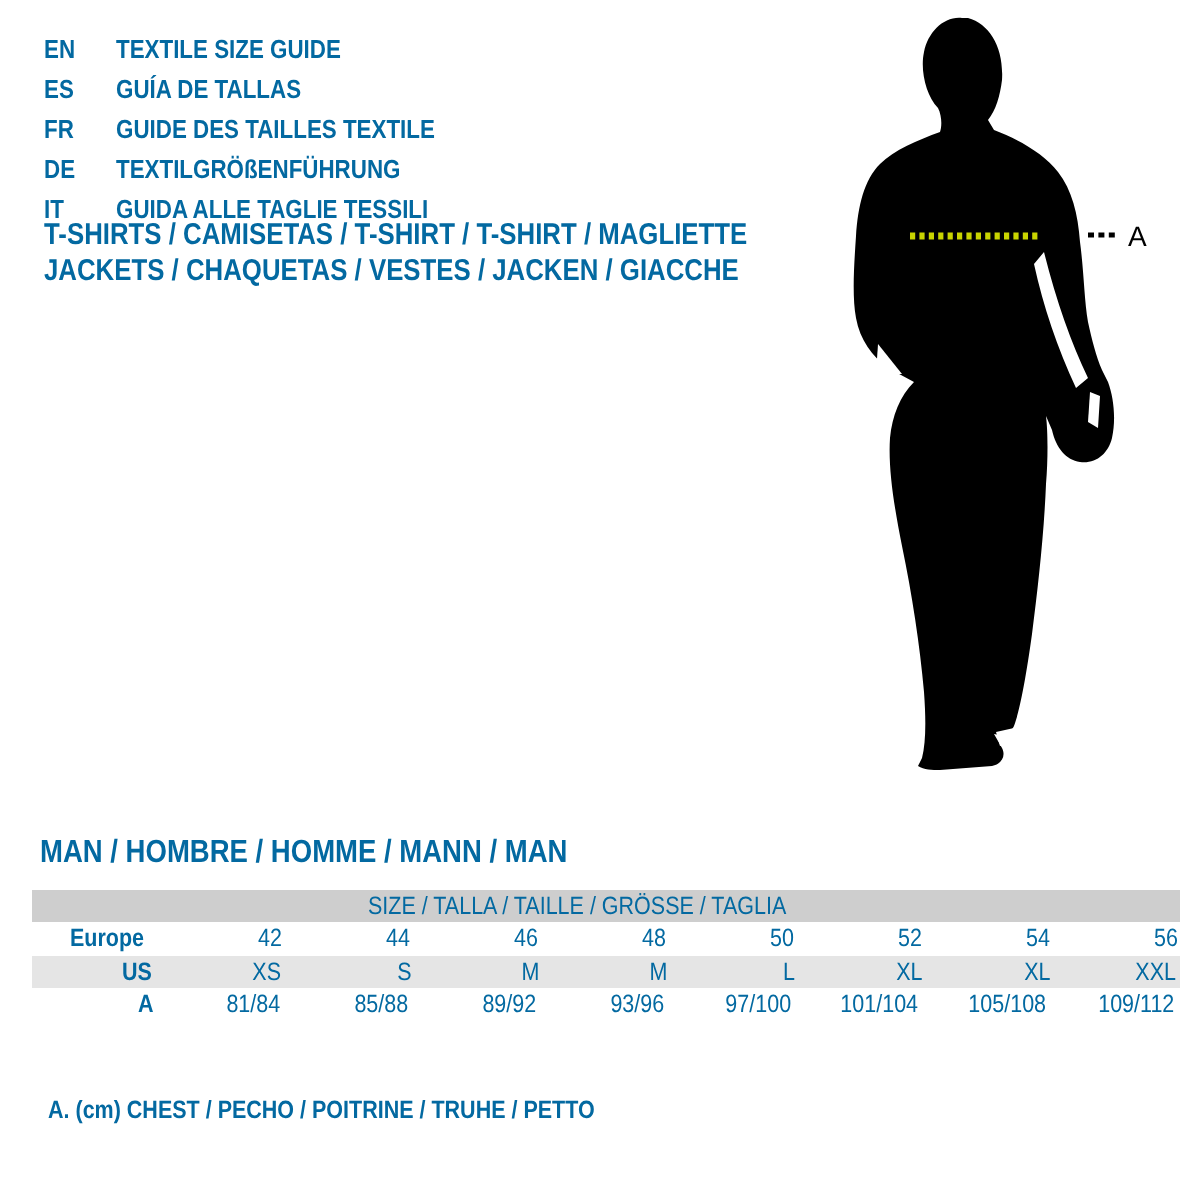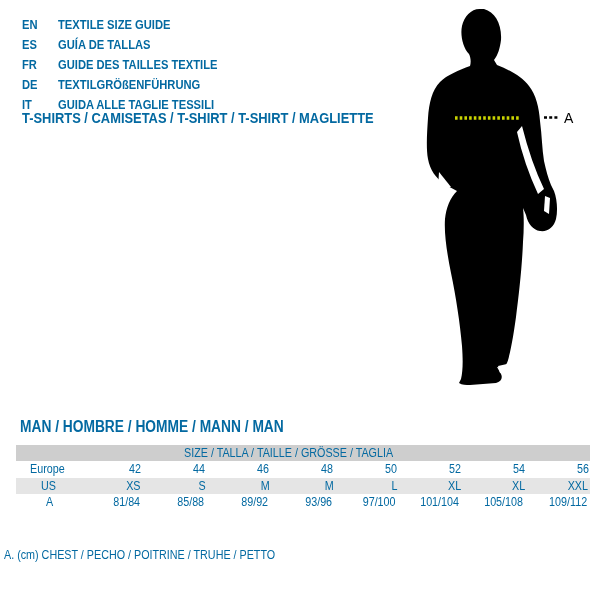--- a/index.html
+++ b/index.html
@@ -26,27 +26,27 @@
 
   
   .section-title{position:absolute;left:20px;top:420px;font-weight:bold;font-size:16px;line-height:14px;}
 
   
   table.size-table{
     position:absolute;left:16px;top:445px;width:574px;
     border-collapse:collapse;table-layout:fixed;font-size:12.5px;
   }
   table.size-table td{padding:0;height:16px;line-height:16px;vertical-align:middle;text-align:right;overflow:hidden;}
-  table.size-table td.lab{text-align:center;padding-left:6px;}
+  table.size-table td.lab{text-align:right;padding-left:6px;font-weight:bold;}
   tr.thead td{background:#cecece;text-align:center;padding-left:6px;height:16px;}
   tr.r-white td{background:#ffffff;height:17px;line-height:17px;}
   tr.r-gray td{background:#e5e5e5;}
 
   
-  .footnote{position:absolute;left:4px;top:548px;font-weight:normal;font-size:12.5px;line-height:14px;}
+  .footnote{position:absolute;left:24px;top:548px;font-weight:bold;font-size:12.5px;line-height:14px;}
 </style>
 </head>
 <body>
 
 <div class="canvas">
 
   <div class="lang-block">
     <div class="lang-row">
       <span class="code cx ol">EN</span>
       <span class="lbl cx ol">TEXTILE SIZE GUIDE</span>
@@ -64,20 +64,21 @@
       <span class="lbl cx ol">TEXTILGRÖßENFÜHRUNG</span>
     </div>
     <div class="lang-row">
       <span class="code cx ol">IT</span>
       <span class="lbl cx ol">GUIDA ALLE TAGLIE TESSILI</span>
     </div>
   </div>
 
   <div class="cat-block">
     <div class="cat-line"><span class="cx ol">T-SHIRTS / CAMISETAS / T-SHIRT / T-SHIRT / MAGLIETTE</span></div>
+    <div class="cat-line"><span class="cx ol">JACKETS / CHAQUETAS / VESTES / JACKEN / GIACCHE</span></div>
   </div>
 
   <svg class="figure" viewBox="0 0 600 600" aria-hidden="true">
     <path fill="#000000" d="
       M 481 9
       C 472 8 464 16 462 26
       C 460 35 463 48 469 54
       C 471 58 471 63 470 66
       C 459 70 447 75 440 82
       C 432 90 429 103 428 118

